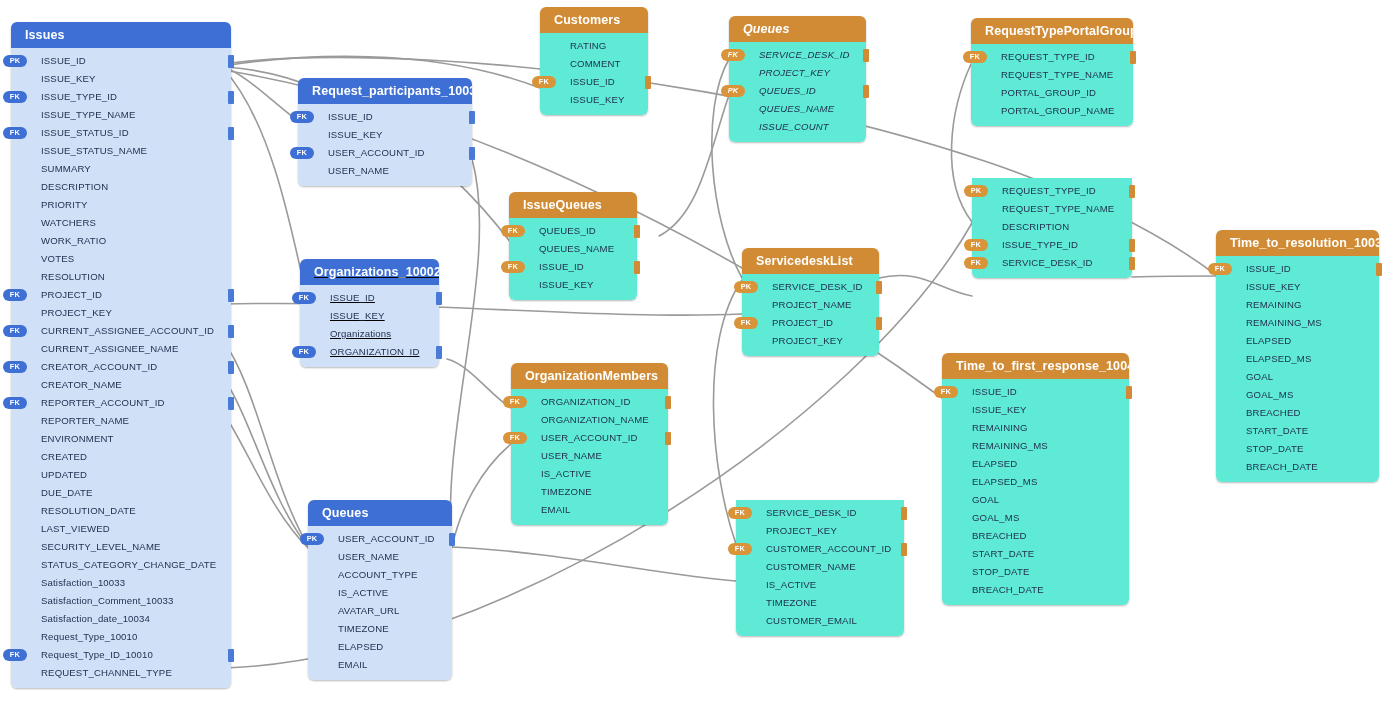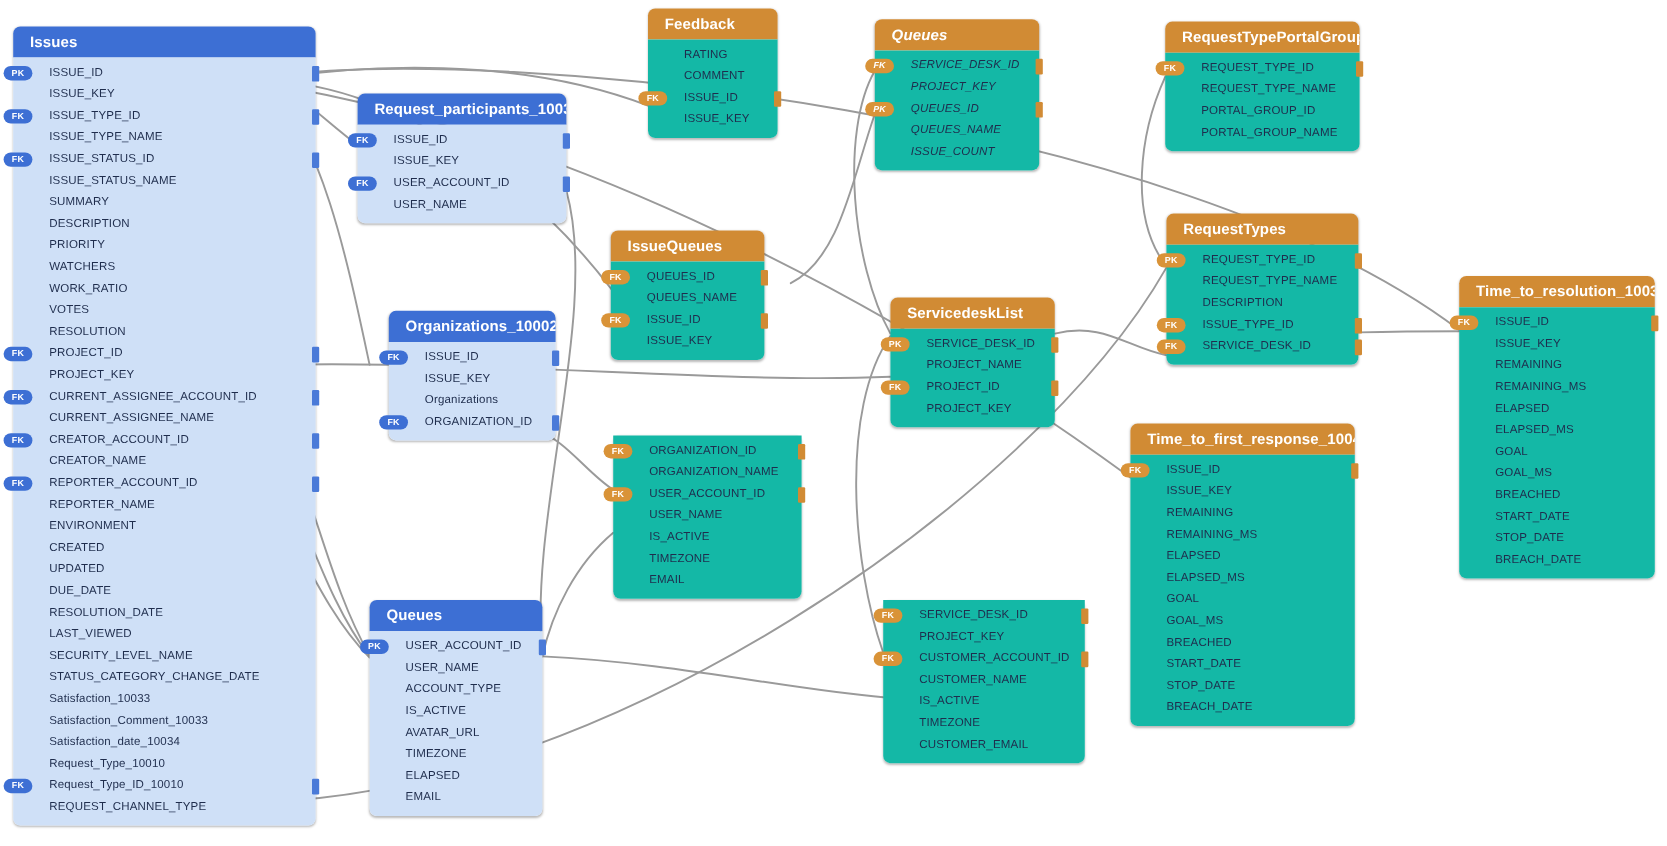--- a/index.html
+++ b/index.html
@@ -65,21 +65,21 @@
     text-align:center;
     letter-spacing:0.2px;
   }
   
   .blue .ent-head{background:#3d6fd4;}
   .blue .ent-body{background:#cfe0f7;}
   .blue .row .key{background:#3d6fd4;}
   .blue .port{background:#4a7ad8;}
   
   .orange .ent-head{background:#d18b34;}
-  .orange .ent-body{background:#14b8a6;}
+  .orange .ent-body{background:#5eead4;}
   .orange .row .key{background:#d99338;}
   .orange .port{background:#d18b34;}
 
   .port{
     position:absolute;
     width:6px;
     height:13px;
     border-radius:1px;
   }
   .port.right{right:-3px;}
@@ -106,21 +106,21 @@
       <path d="M729,59 C700,110 710,220 742,278" fill="none" stroke="#9a9a9a" stroke-width="1.6" stroke-linecap="round"></path>
       <path d="M879,278 C920,268 940,290 972,296" fill="none" stroke="#9a9a9a" stroke-width="1.6" stroke-linecap="round"></path>
       <path d="M742,280 C700,340 710,470 736,544" fill="none" stroke="#9a9a9a" stroke-width="1.6" stroke-linecap="round"></path>
       <path d="M972,222 C940,180 950,110 971,64" fill="none" stroke="#9a9a9a" stroke-width="1.6" stroke-linecap="round"></path>
       <path d="M1132,277 C1170,276 1190,276 1216,276" fill="none" stroke="#9a9a9a" stroke-width="1.6" stroke-linecap="round"></path>
       <path d="M447,359 C470,365 490,395 511,408" fill="none" stroke="#9a9a9a" stroke-width="1.6" stroke-linecap="round"></path>
       <path d="M511,444 C480,470 460,510 452,547" fill="none" stroke="#9a9a9a" stroke-width="1.6" stroke-linecap="round"></path>
       <path d="M452,547 C560,552 660,575 736,581" fill="none" stroke="#9a9a9a" stroke-width="1.6" stroke-linecap="round"></path>
     </svg>
 
-<div class="entity blue" style="left: 11px; top: 22px; width: 252px;">
+<div class="entity blue" style="left: 11px; top: 22px; width: 220px;">
       <div class="ent-head">Issues</div>
       <div class="ent-body">
         <div class="row"><span class="key">PK</span><span>ISSUE_ID</span><span class="port right" style="top: 3px;"></span></div>
         <div class="row"><span>ISSUE_KEY</span></div>
         <div class="row"><span class="key">FK</span><span>ISSUE_TYPE_ID</span><span class="port right" style="top: 3px;"></span></div>
         <div class="row"><span>ISSUE_TYPE_NAME</span></div>
         <div class="row"><span class="key">FK</span><span>ISSUE_STATUS_ID</span><span class="port right" style="top: 3px;"></span></div>
         <div class="row"><span>ISSUE_STATUS_NAME</span></div>
         <div class="row"><span>SUMMARY</span></div>
         <div class="row"><span>DESCRIPTION</span></div>
@@ -156,21 +156,21 @@
     <div class="entity blue" style="left: 298px; top: 78px; width: 174px;">
       <div class="ent-head">Request_participants_10032</div>
       <div class="ent-body">
         <div class="row"><span class="key">FK</span><span>ISSUE_ID</span><span class="port right" style="top: 3px;"></span></div>
         <div class="row"><span>ISSUE_KEY</span></div>
         <div class="row"><span class="key">FK</span><span>USER_ACCOUNT_ID</span><span class="port right" style="top: 3px;"></span></div>
         <div class="row"><span>USER_NAME</span></div>
       </div>
     </div>
     <div class="entity orange" style="left: 540px; top: 7px; width: 108px;">
-      <div class="ent-head">Feedback</div>
+      <div class="ent-head">Customers</div>
       <div class="ent-body">
         <div class="row"><span>RATING</span></div>
         <div class="row"><span>COMMENT</span></div>
         <div class="row"><span class="key">FK</span><span>ISSUE_ID</span><span class="port right" style="top: 3px;"></span></div>
         <div class="row"><span>ISSUE_KEY</span></div>
       </div>
     </div>
     <div class="entity orange" style="left: 729px; top: 16px; width: 137px; font-style: italic;">
       <div class="ent-head">Queues</div>
       <div class="ent-body">
@@ -193,21 +193,20 @@
     <div class="entity orange" style="left: 509px; top: 192px; width: 128px;">
       <div class="ent-head">IssueQueues</div>
       <div class="ent-body">
         <div class="row"><span class="key">FK</span><span>QUEUES_ID</span><span class="port right" style="top: 3px;"></span></div>
         <div class="row"><span>QUEUES_NAME</span></div>
         <div class="row"><span class="key">FK</span><span>ISSUE_ID</span><span class="port right" style="top: 3px;"></span></div>
         <div class="row"><span>ISSUE_KEY</span></div>
       </div>
     </div>
     <div class="entity orange" style="left: 972px; top: 178px; width: 160px;">
-      <div class="ent-head">RequestTypes</div>
       <div class="ent-body">
         <div class="row"><span class="key">PK</span><span>REQUEST_TYPE_ID</span><span class="port right" style="top: 3px;"></span></div>
         <div class="row"><span>REQUEST_TYPE_NAME</span></div>
         <div class="row"><span>DESCRIPTION</span></div>
         <div class="row"><span class="key">FK</span><span>ISSUE_TYPE_ID</span><span class="port right" style="top: 3px;"></span></div>
         <div class="row"><span class="key">FK</span><span>SERVICE_DESK_ID</span><span class="port right" style="top: 3px;"></span></div>
       </div>
     </div>
     <div class="entity orange" style="left: 742px; top: 248px; width: 137px;">
       <div class="ent-head">ServicedeskList</div>
@@ -228,30 +227,31 @@
         <div class="row"><span>ELAPSED</span></div>
         <div class="row"><span>ELAPSED_MS</span></div>
         <div class="row"><span>GOAL</span></div>
         <div class="row"><span>GOAL_MS</span></div>
         <div class="row"><span>BREACHED</span></div>
         <div class="row"><span>START_DATE</span></div>
         <div class="row"><span>STOP_DATE</span></div>
         <div class="row"><span>BREACH_DATE</span></div>
       </div>
     </div>
-    <div class="entity blue" style="left: 324px; top: 259px; width: 139px;">
+    <div class="entity blue" style="left: 300px; top: 259px; width: 139px; text-decoration: underline;">
       <div class="ent-head">Organizations_10002</div>
       <div class="ent-body">
         <div class="row"><span class="key">FK</span><span>ISSUE_ID</span><span class="port right" style="top: 3px;"></span></div>
         <div class="row"><span>ISSUE_KEY</span></div>
         <div class="row"><span>Organizations</span></div>
         <div class="row"><span class="key">FK</span><span>ORGANIZATION_ID</span><span class="port right" style="top: 3px;"></span></div>
       </div>
     </div>
     <div class="entity orange" style="left: 511px; top: 363px; width: 157px;">
+      <div class="ent-head">OrganizationMembers</div>
       <div class="ent-body">
         <div class="row"><span class="key">FK</span><span>ORGANIZATION_ID</span><span class="port right" style="top: 3px;"></span></div>
         <div class="row"><span>ORGANIZATION_NAME</span></div>
         <div class="row"><span class="key">FK</span><span>USER_ACCOUNT_ID</span><span class="port right" style="top: 3px;"></span></div>
         <div class="row"><span>USER_NAME</span></div>
         <div class="row"><span>IS_ACTIVE</span></div>
         <div class="row"><span>TIMEZONE</span></div>
         <div class="row"><span>EMAIL</span></div>
       </div>
     </div>

